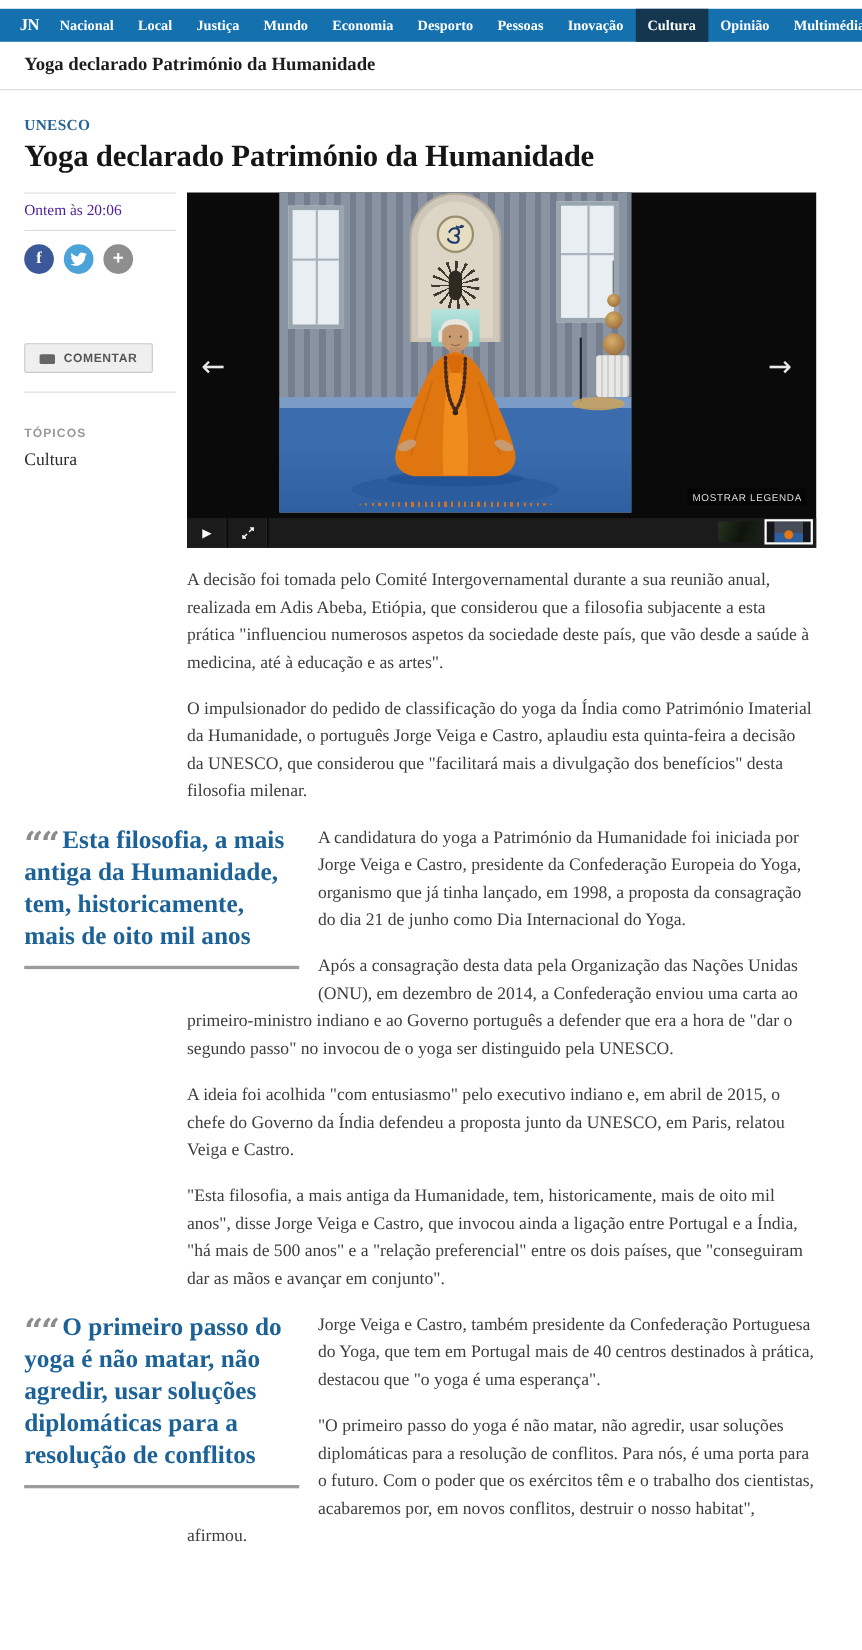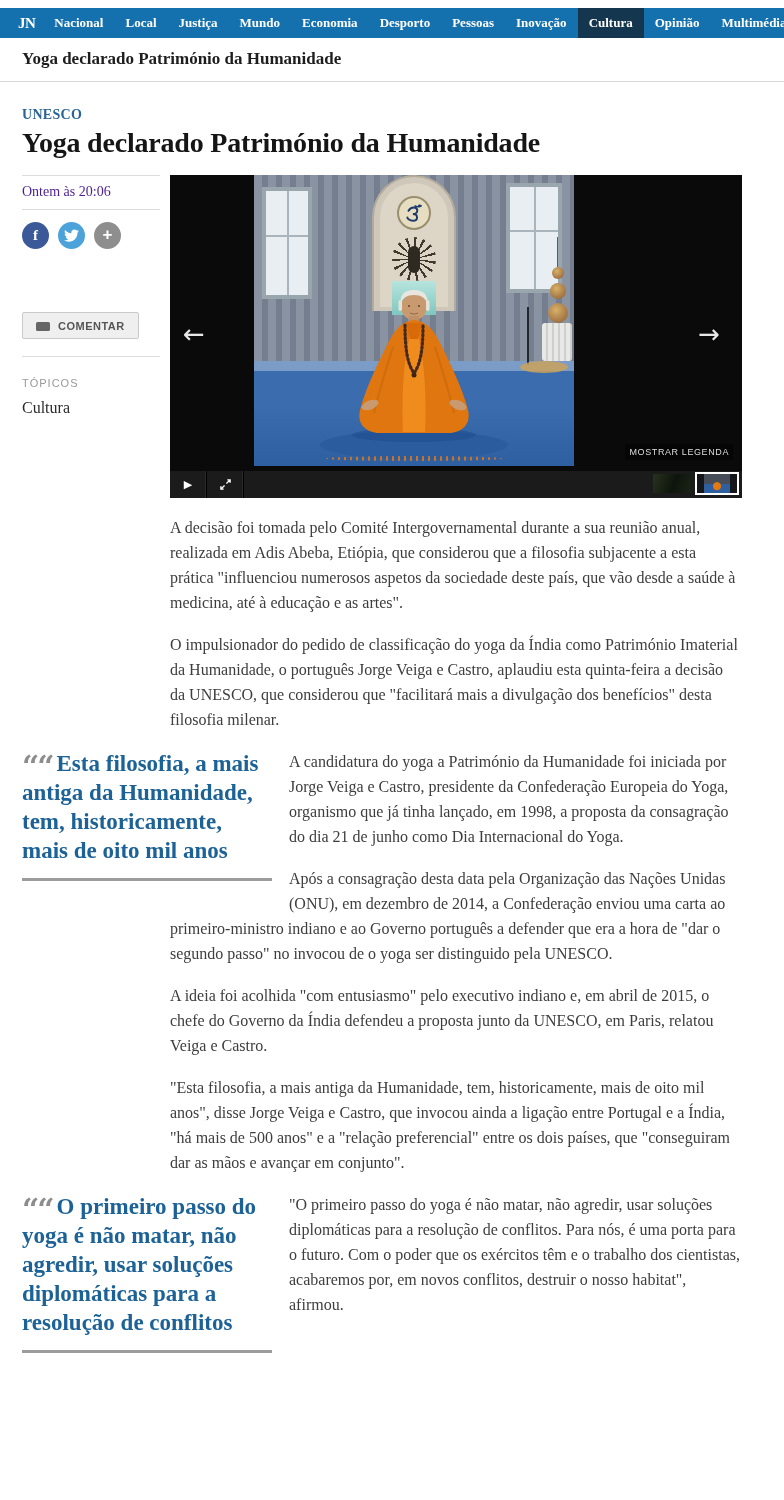--- a/index.html
+++ b/index.html
@@ -29,21 +29,21 @@
   .sep { border:0; border-top:1px solid #ddd; margin-right:10px; }
   .date { color:#4c1d95; font-size:14px; margin:8px 0 9px; }
   .social { display:flex; gap:9px; margin:12px 0 15px; }
   .circle { width:27px; height:27px; border-radius:50%; display:flex; align-items:center; justify-content:center; color:#fff; cursor:pointer; }
   .fb { background:#3b5998; font-weight:bold; font-size:15px; }
   .tw { background:#4ba3d9; }
   .plus { background:#8e8e8e; font-family:"Liberation Sans",sans-serif; font-weight:bold; font-size:17px; padding-bottom:1px; }
   .comment-btn { display:inline-flex; align-items:center; gap:8px; background:#efefef; border:1px solid #c9c9c9; border-radius:2px; padding:7px 13px 6px; font-family:"Liberation Sans",sans-serif; font-weight:bold; font-size:11px; color:#555; letter-spacing:.5px; margin-bottom:17px; cursor:pointer;margin-top:48px; }
   .bubble { width:14px; height:9px; background:#666; border-radius:1.5px; position:relative; }
   .bubble::after { content:''; position:absolute; left:2px; bottom:-4px; border:4px solid transparent; border-top-color:#666; border-right-width:0; }
-  .topics-label { font-family:"Liberation Sans",sans-serif; font-weight:normal; font-size:11px; color:#999; letter-spacing:1px; margin:20px 0 10px; }
+  .topics-label { font-family:"Liberation Sans",sans-serif; font-weight:bold; font-size:11px; color:#999; letter-spacing:1px; margin:31px 0 10px; }
   .topic-link { font-size:16px; color:#2b2b2b; cursor:pointer; }
 
   
   .main-col { flex:0 0 572px; width:572px; }
   .gallery { position:relative; width:572px; height:323px; background:#0a0a0a; margin-bottom:17px; }
   .stage { position:relative; height:296px; overflow:hidden; }
   .arrow { position:absolute; top:146px; color:#e8e8e8; font-size:26px; line-height:26px; cursor:pointer; font-family:"DejaVu Sans",sans-serif; }
   .arrow.prev { left:13px; }
   .arrow.next { right:22px; }
   .legend-btn { position:absolute; right:9px; top:269px; font-family:"Liberation Sans",sans-serif; font-size:9px; color:#ddd; letter-spacing:.6px; background:rgba(0,0,0,.5); padding:3px 4px; cursor:pointer; }
@@ -248,20 +248,21 @@
           <p>Após a consagração desta data pela Organização das Nações Unidas (ONU), em dezembro de 2014, a Confederação enviou uma carta ao primeiro-ministro indiano e ao Governo português a defender que era a hora de "dar o segundo passo" no invocou de o yoga ser distinguido pela UNESCO.</p>
           <p>A ideia foi acolhida "com entusiasmo" pelo executivo indiano e, em abril de 2015, o chefe do Governo da Índia defendeu a proposta junto da UNESCO, em Paris, relatou Veiga e Castro.</p>
           <p>"Esta filosofia, a mais antiga da Humanidade, tem, historicamente, mais de oito mil anos", disse Jorge Veiga e Castro, que invocou ainda a ligação entre Portugal e a Índia, "há mais de 500 anos" e a "relação preferencial" entre os dois países, que "conseguiram dar as mãos e avançar em conjunto".</p>
 
           <div class="pullquote pq-2">
             <div class="pq-text">
               <span class="qmark">““</span><span>O primeiro passo do yoga é não matar, não agredir, usar soluções diplomáticas para a resolução de conflitos</span>
             </div>
             <hr class="pq-rule">
           </div>
+          <p>Jorge Veiga e Castro, também presidente da Confederação Portuguesa do Yoga, que tem em Portugal mais de 40 centros destinados à prática, destacou que "o yoga é uma esperança".</p>
           <p>"O primeiro passo do yoga é não matar, não agredir, usar soluções diplomáticas para a resolução de conflitos. Para nós, é uma porta para o futuro. Com o poder que os exércitos têm e o trabalho dos cientistas, acabaremos por, em novos conflitos, destruir o nosso habitat", afirmou.</p>
 
         </div>
 
       </div>
     </div>
   </div>
 </div>
 
 </body></html>

